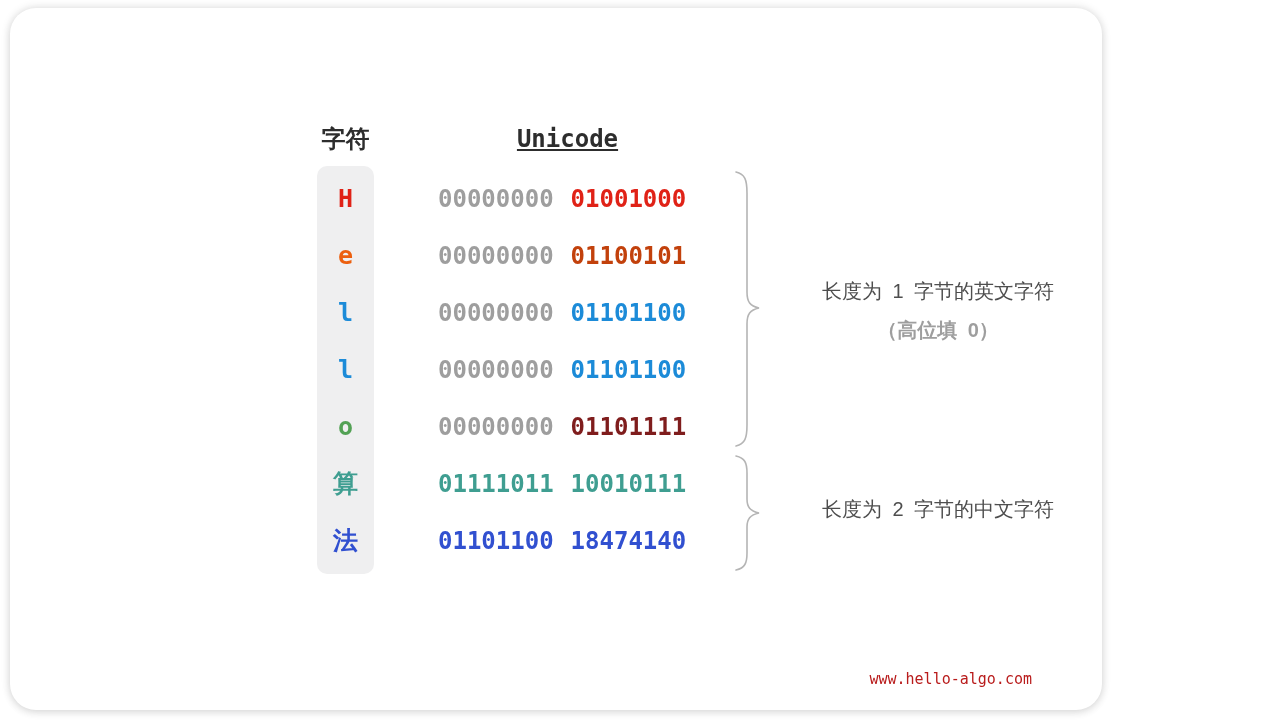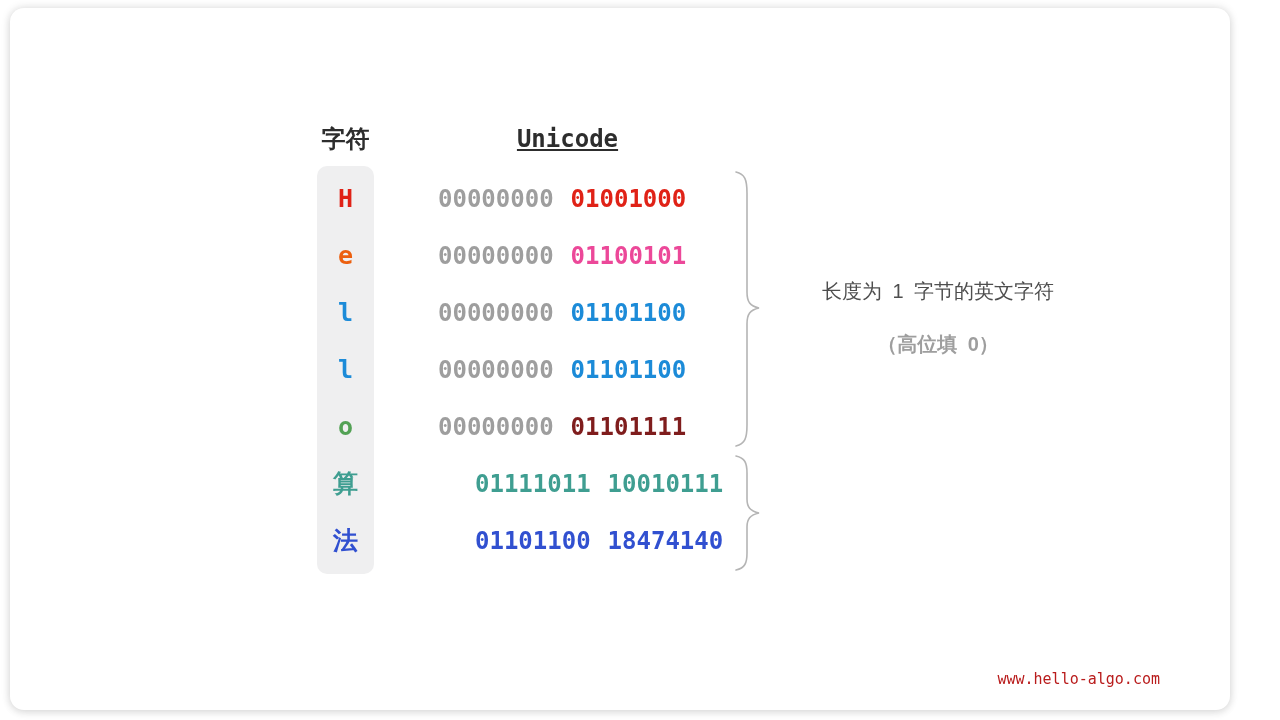--- a/index.html
+++ b/index.html
@@ -7,23 +7,23 @@
     padding: 0;
     width: 1280px;
     height: 720px;
     background: #ffffff;
     font-family: "Liberation Sans", sans-serif;
     overflow: hidden;
   }
   .card {
     position: absolute;
     left: 10px; top: 8px;
-    width: 1220px; height: 702px;
+    width: 1092px; height: 702px;
     background: #ffffff;
-    border-radius: 14px;
+    border-radius: 26px;
     box-shadow: 0 0 10px rgba(0,0,0,0.14), 0 3px 8px rgba(0,0,0,0.07);
   }
   .diagram { position: absolute; left: 0; top: 0; width: 100%; height: 100%; }
 
   .col-header {
     position: absolute;
     top: 116px;
     height: 30px;
     line-height: 30px;
     font-size: 24px;
@@ -56,37 +56,37 @@
   .row-binary {
     position: absolute;
     left: 428px;
     height: 32px;
     line-height: 32px;
     font-family: "DejaVu Sans Mono", monospace;
     font-size: 24px;
     white-space: pre;
   }
   .byte1 { font-weight: bold; }
-  .byte1.colored { font-weight: bold; margin-left: 37px; }
+  .byte1.colored { font-weight: bold; }
   .byte2 { font-weight: bold; margin-left: 17px; }
 
   .brace-svg { position: absolute; left: 724px; width: 28px; }
 
   .annotation {
     position: absolute;
     left: 756px;
     width: 344px;
     text-align: center;
     font-size: 20px;
     color: #4e4e4e;
   }
   .annotation .line1 { line-height: 34px; word-spacing: 5px; }
   .annotation .line2 {
     line-height: 34px;
-    margin-top: 19px;
+    margin-top: 5px;
     font-weight: bold;
     color: #9e9e9e;
     word-spacing: 5px;
   }
 
   .watermark {
     position: absolute;
     right: 70px;
     bottom: 22px;
     font-family: "DejaVu Sans Mono", monospace;
@@ -102,21 +102,21 @@
 
     <div class="col-header hdr-char">字符</div>
     <div class="col-header hdr-unicode">Unicode</div>
 
     <div class="char-col-bg"></div>
 
     <div id="rows-container">
         <div class="row-char" style="top: 175px; color: rgb(224, 34, 23);">H</div>
         <div class="row-binary" style="top: 175px;"><span class="byte1" style="color: rgb(158, 158, 158);">00000000</span><span class="byte2" style="color: rgb(224, 34, 23);">01001000</span></div>
         <div class="row-char" style="top: 232px; color: rgb(236, 95, 14);">e</div>
-        <div class="row-binary" style="top: 232px;"><span class="byte1" style="color: rgb(158, 158, 158);">00000000</span><span class="byte2" style="color: #ec4899;">01100101</span></div>
+        <div class="row-binary" style="top: 232px;"><span class="byte1" style="color: rgb(158, 158, 158);">00000000</span><span class="byte2" style="color: #c2410c;">01100101</span></div>
         <div class="row-char" style="top: 289px; color: rgb(28, 139, 216);">l</div>
         <div class="row-binary" style="top: 289px;"><span class="byte1" style="color: rgb(158, 158, 158);">00000000</span><span class="byte2" style="color: rgb(28, 139, 216);">01101100</span></div>
         <div class="row-char" style="top: 346px; color: rgb(28, 139, 216);">l</div>
         <div class="row-binary" style="top: 346px;"><span class="byte1" style="color: rgb(158, 158, 158);">00000000</span><span class="byte2" style="color: rgb(28, 139, 216);">01101100</span></div>
         <div class="row-char" style="top: 403px; color: rgb(82, 161, 84);">o</div>
         <div class="row-binary" style="top: 403px;"><span class="byte1" style="color: rgb(158, 158, 158);">00000000</span><span class="byte2" style="color: #7f1d1d;">01101111</span></div>
         <div class="row-char" style="top: 460px; color: rgb(63, 158, 145);">算</div>
         <div class="row-binary" style="top: 460px;"><span class="byte1 colored" style="color: rgb(63, 158, 145);">01111011</span><span class="byte2" style="color: rgb(63, 158, 145);">10010111</span></div>
         <div class="row-char" style="top: 517px; color: rgb(49, 80, 208);">法</div>
         <div class="row-binary" style="top: 517px;"><span class="byte1 colored" style="color: rgb(49, 80, 208);">01101100</span><span class="byte2" style="color: rgb(49, 80, 208);">18474140</span></div>
@@ -128,17 +128,20 @@
 
     <svg class="brace-svg" style="top:447px;" width="28" height="116" viewBox="0 0 28 116">
       <path d="M2,1 C11,3 13,8 13,18 L13,44 C13,52 16,56 25,58 C16,60 13,64 13,72 L13,98 C13,108 11,113 2,115" fill="none" stroke="#b5b5b5" stroke-width="1.6" stroke-linecap="round"></path>
     </svg>
 
     <div class="annotation" style="top:266px;">
       <div class="line1">长度为 1 字节的英文字符</div>
       <div class="line2">（高位填 0）</div>
     </div>
 
+    <div class="annotation" style="top:484px;">
+      <div class="line1">长度为 2 字节的中文字符</div>
+    </div>
 
     <div class="watermark">www.hello-algo.com</div>
 
   </div>
 </div>
 
 </body></html>

